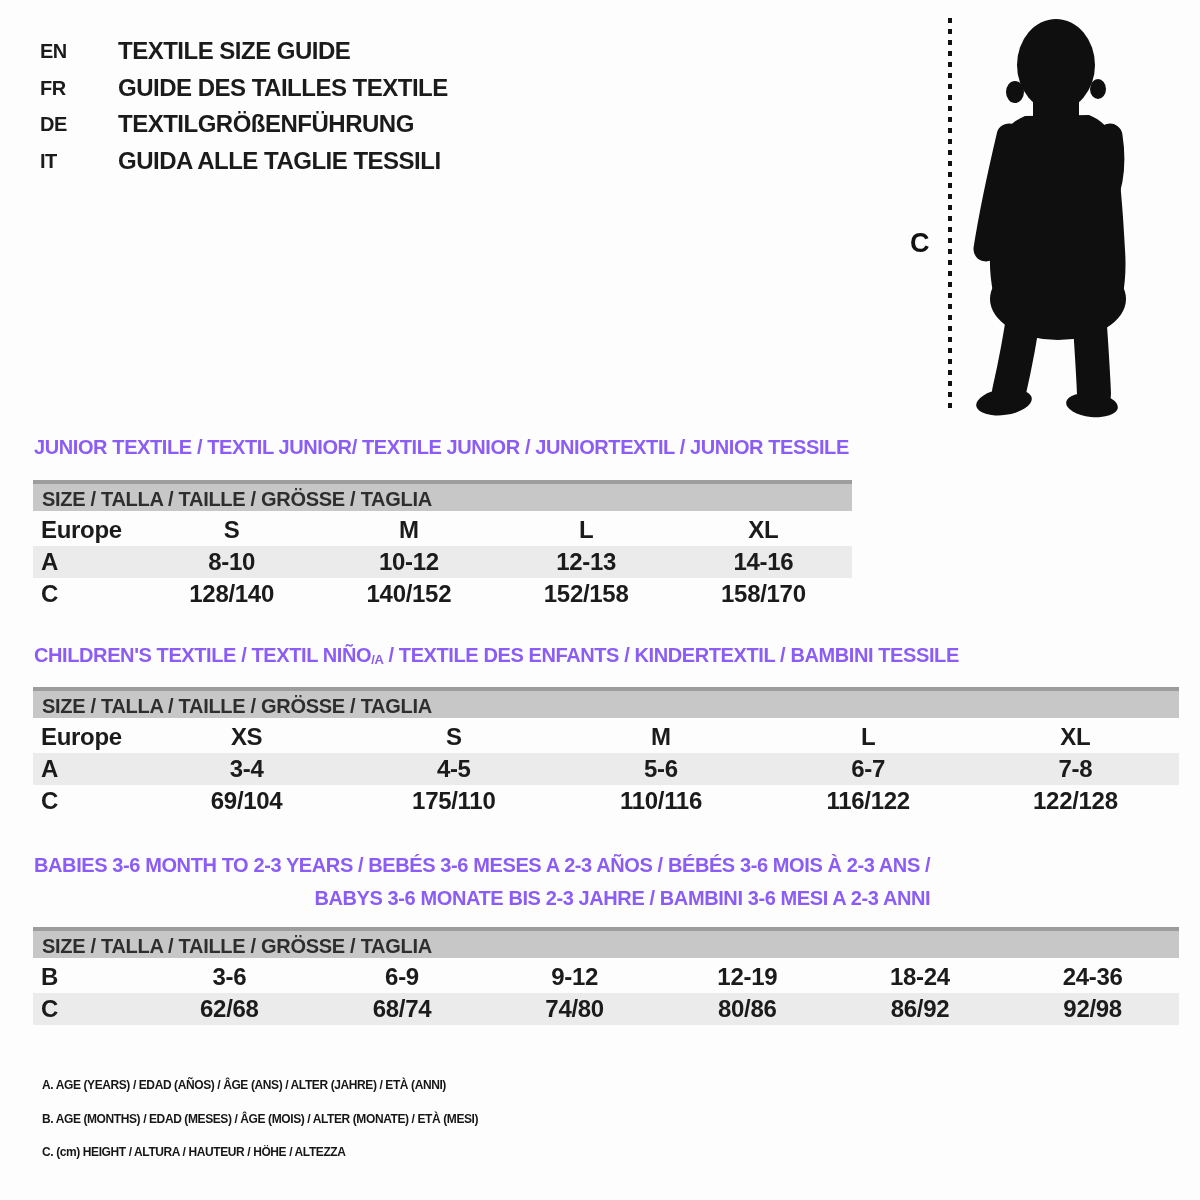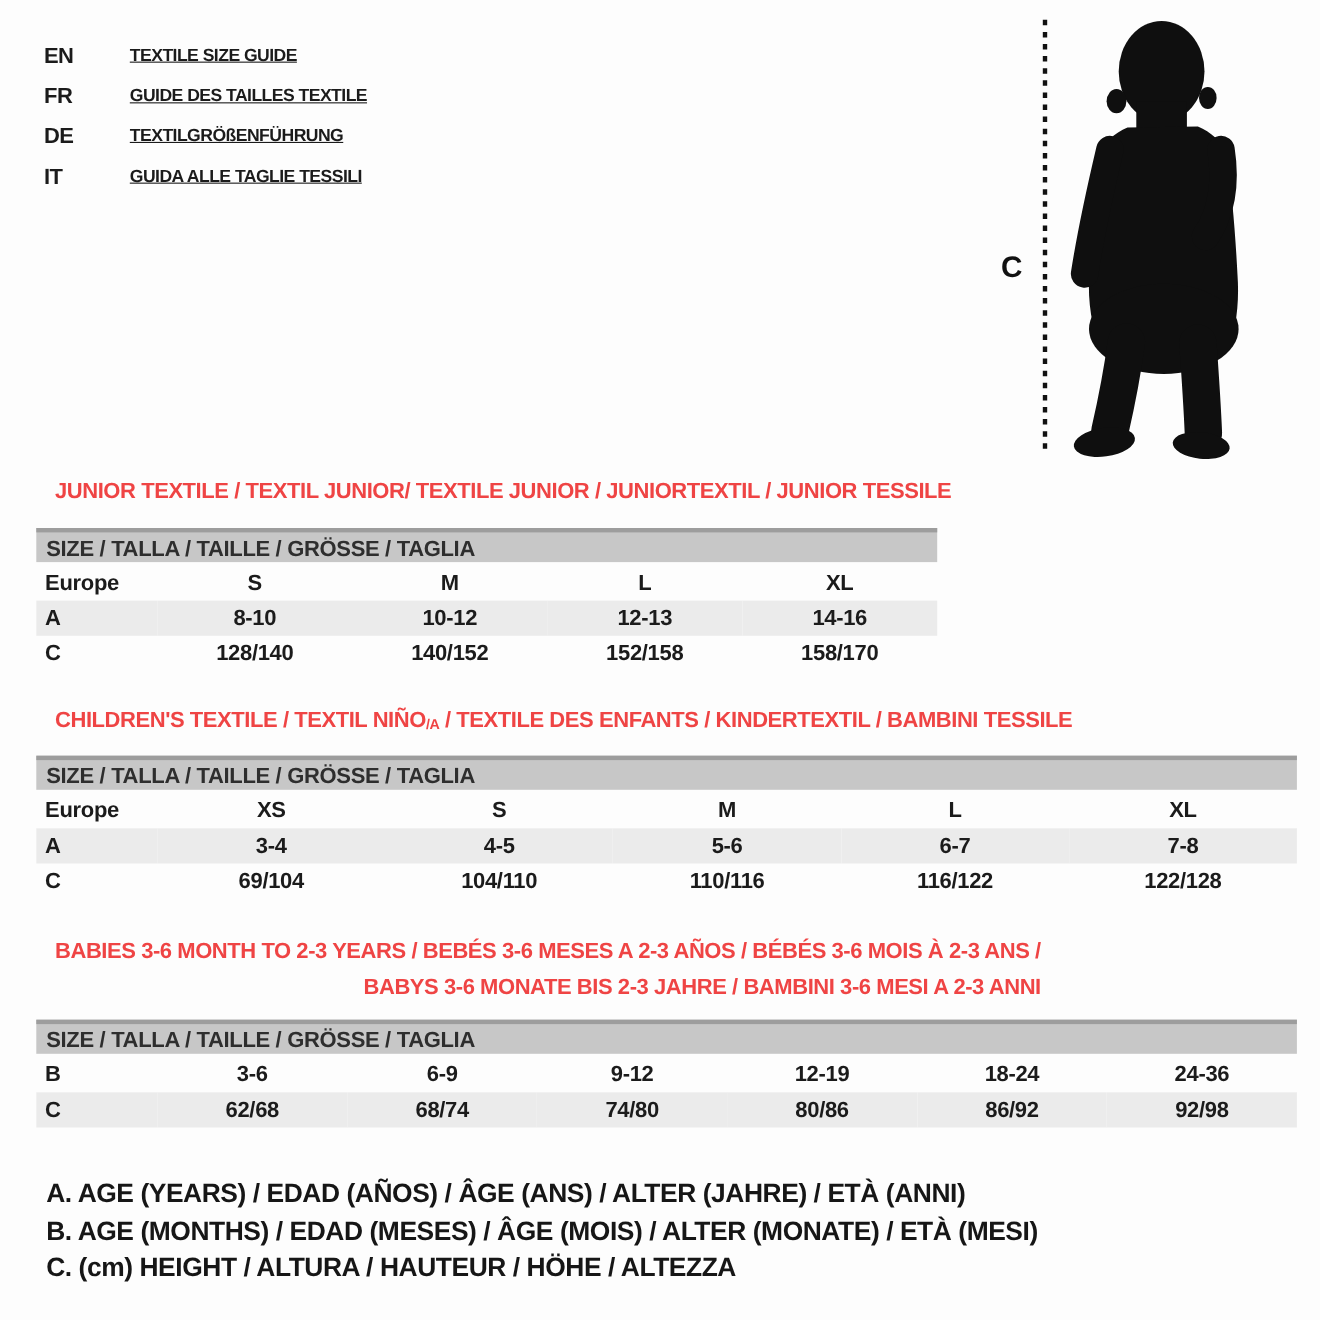--- a/index.html
+++ b/index.html
@@ -8,31 +8,31 @@
     font-family: "Liberation Sans", sans-serif;
     background: #fdfdfd;
     color: #1b1b1b;
   }
   .page { position: relative; width: 1200px; height: 1200px; overflow: hidden; }
 
   
   .lang-block { position: absolute; left: 40px; top: 33px; }
   .lang-row { display: flex; line-height: 36.5px; }
   .lang-code { width: 78px; font-size: 20px; font-weight: bold; letter-spacing: -0.5px; }
-  .lang-label { font-size: 16px; font-weight: bold; letter-spacing: -0.5px; white-space: nowrap; text-decoration: underline; }
+  .lang-label { font-size: 24px; font-weight: bold; letter-spacing: -0.5px; white-space: nowrap; }
 
   
   .figure-svg { position: absolute; left: 898px; top: 10px; }
   .figure-svg text { font-family: "Liberation Sans", sans-serif; }
 
   
   .section-title {
-    position: absolute; left: 50px;
+    position: absolute; left: 34px;
     font-size: 20px; font-weight: bold; letter-spacing: -0.4px;
-    white-space: nowrap; color: #ef4444;
+    white-space: nowrap; color: #8b5cf6;
   }
   .title-junior   { top: 436px; }
   .title-children { top: 644px; }
   .title-babies   { top: 849px; line-height: 33px; text-align: right; }
   .sub-small { font-size: 13px; font-weight: bold; position: relative; top: 2px; }
 
   
   .table-wrap { position: absolute; left: 33px; }
   .wrap-junior   { top: 480px; width: 819px; }
   .wrap-children { top: 687px; width: 1146px; }
@@ -45,30 +45,30 @@
     font-size: 20px; font-weight: bold; letter-spacing: -0.3px; color: #2e2e2e;
     white-space: nowrap;
   }
   table.size-table {
     width: 100%; border-collapse: collapse; table-layout: fixed;
     margin-top: 3px;
   }
   table.size-table col.label-col { width: 110px; }
   table.size-table th, table.size-table td {
     height: 32px; padding: 0;
-    font-size: 20px; font-weight: bold; letter-spacing: -0.3px;
+    font-size: 24px; font-weight: bold; letter-spacing: -0.3px;
     text-align: center; color: #1b1b1b;
   }
   table.size-table .left { text-align: left; padding-left: 8px; }
   table.size-table tr.alt { background: #ebebeb; }
 
   
   .footnotes { position: absolute; left: 42px; top: 1069px; }
   .footnote {
-    font-size: 24px; font-weight: bold; letter-spacing: -0.4px;
+    font-size: 12px; font-weight: bold; letter-spacing: -0.4px;
     line-height: 33.5px; white-space: nowrap; color: #161616;
   }
 </style>
 </head>
 <body>
 
 <div class="page">
 
   <div class="lang-block">
     <div class="lang-row">
@@ -174,21 +174,21 @@
         <td class="left">A</td>
         <td>3-4</td>
         <td>4-5</td>
         <td>5-6</td>
         <td>6-7</td>
         <td>7-8</td>
       </tr>
       <tr>
         <td class="left">C</td>
         <td>69/104</td>
-        <td>104/110</td>
+        <td>175/110</td>
         <td>110/116</td>
         <td>116/122</td>
         <td>122/128</td>
       </tr>
     </tbody>
       </table>
   </div>
 
   <div class="section-title title-babies">
     <div>BABIES 3-6 MONTH TO 2-3 YEARS / BEBÉS 3-6 MESES A 2-3 AÑOS / BÉBÉS 3-6 MOIS À 2-3 ANS /</div>

